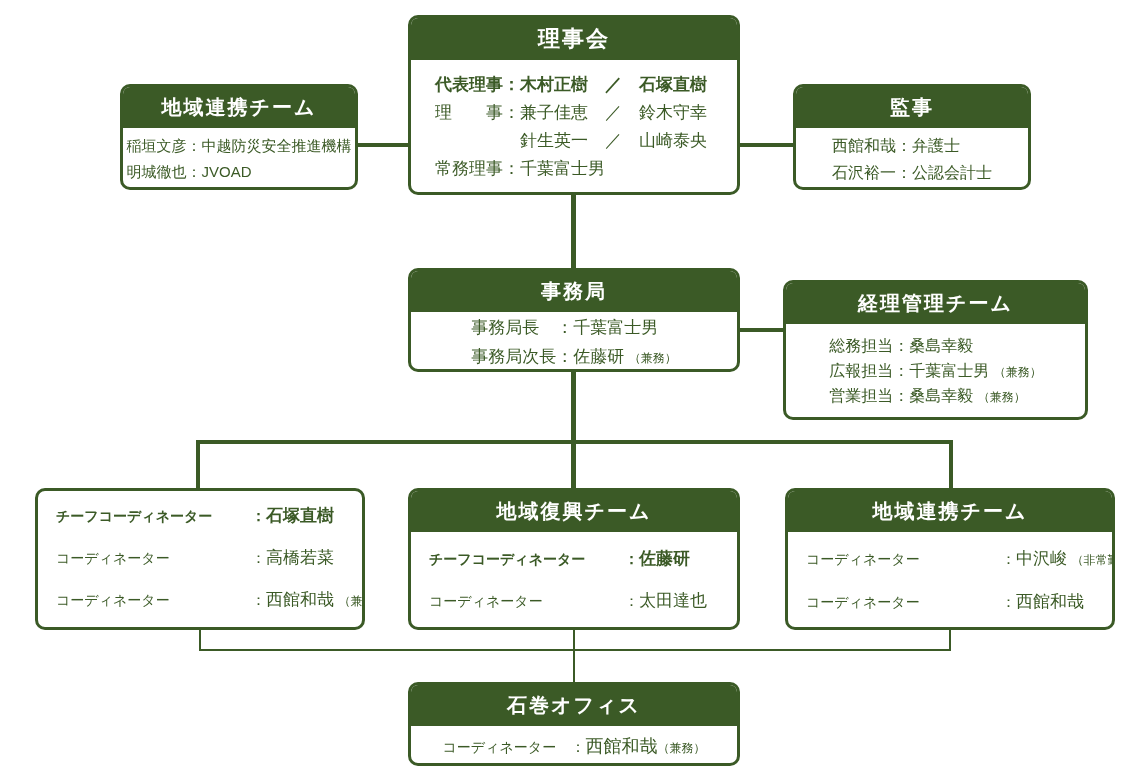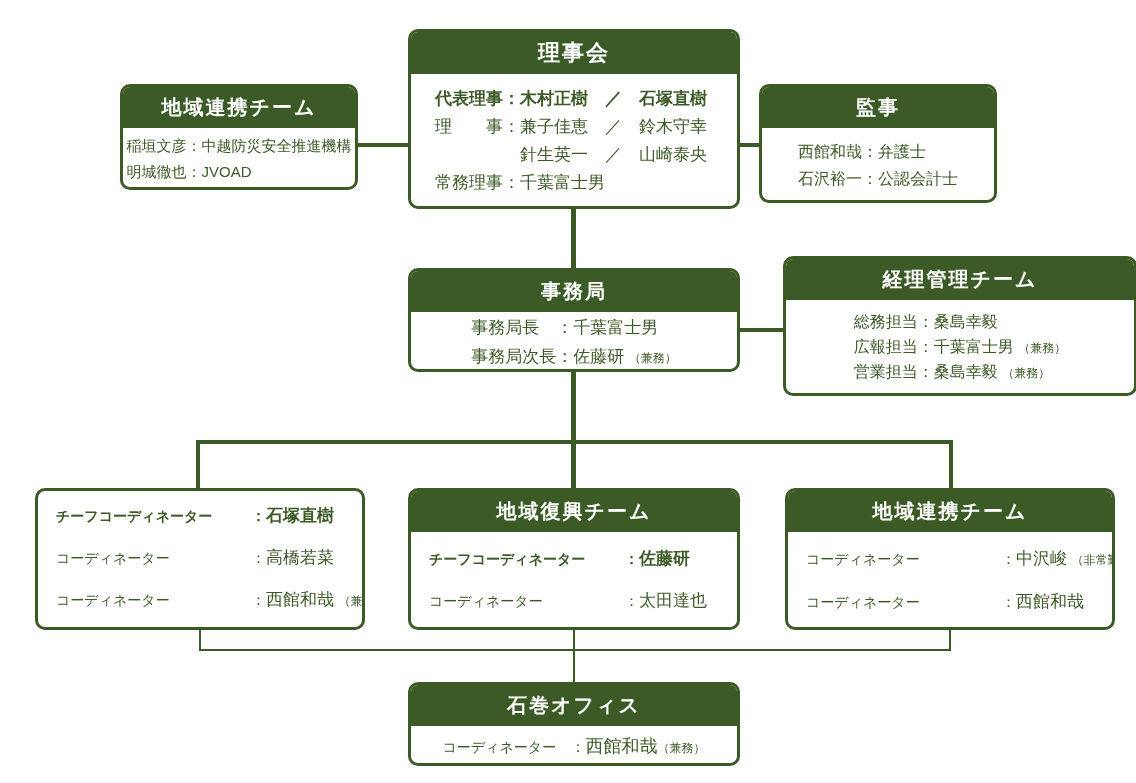--- a/index.html
+++ b/index.html
@@ -62,21 +62,21 @@
   <div class="cn" style="left:196px;top:442px;width:4px;height:46px"></div>
   <div class="cn" style="left:571px;top:442px;width:5px;height:46px"></div>
   <div class="cn" style="left:949px;top:442px;width:4px;height:46px"></div>
 
   <div class="cn" style="left:199px;top:630px;width:2px;height:21px"></div>
   <div class="cn" style="left:573px;top:630px;width:2px;height:21px"></div>
   <div class="cn" style="left:949px;top:630px;width:2px;height:21px"></div>
   <div class="cn" style="left:199px;top:649px;width:752px;height:2px"></div>
   <div class="cn" style="left:573px;top:649px;width:2px;height:33px"></div>
 
-  <div class="box" style="left:408px;top:29px;width:332px;height:180px">
+  <div class="box" style="left:408px;top:15px;width:332px;height:180px">
     <div class="hd hd-lg">理事会</div>
     <div class="bd bd-l bd-board">
       <div class="grp">
         <div class="ln bold">代表理事：木村正樹　／　石塚直樹</div>
         <div class="ln">理　　事：兼子佳恵　／　鈴木守幸</div>
         <div class="ln">　　　　　針生英一　／　山崎泰央</div>
         <div class="ln">常務理事：千葉富士男</div>
       </div>
     </div>
   </div>
@@ -84,41 +84,41 @@
   <div class="box" style="left:120px;top:84px;width:238px;height:106px">
     <div class="hd">地域連携チーム</div>
     <div class="bd bd-c bd-advisor">
       <div class="grp">
         <div class="ln">稲垣文彦：中越防災安全推進機構</div>
         <div class="ln">明城徹也：JVOAD</div>
       </div>
     </div>
   </div>
 
-  <div class="box" style="left:759px;top:84px;width:238px;height:119px">
+  <div class="box" style="left:793px;top:84px;width:238px;height:106px">
     <div class="hd">監事</div>
     <div class="bd bd-c bd-auditors">
       <div class="grp">
         <div class="ln">西館和哉：弁護士</div>
         <div class="ln">石沢裕一：公認会計士</div>
       </div>
     </div>
   </div>
 
   <div class="box" style="left:408px;top:268px;width:332px;height:104px">
     <div class="hd">事務局</div>
     <div class="bd bd-c bd-secretariat">
       <div class="grp">
         <div class="ln"><span>事務局長　：千葉富士男</span><span class="note"></span></div>
         <div class="ln"><span>事務局次長：佐藤研</span> <span class="note">（兼務）</span></div>
       </div>
     </div>
   </div>
 
-  <div class="box" style="left:783px;top:256px;width:354px;height:140px">
+  <div class="box" style="left:783px;top:280px;width:305px;height:140px">
     <div class="hd">経理管理チーム</div>
     <div class="bd bd-c bd-accounting">
       <div class="grp">
         <div class="ln"><span>総務担当：桑島幸毅</span><span class="note"></span></div>
         <div class="ln"><span>広報担当：千葉富士男</span> <span class="note">（兼務）</span></div>
         <div class="ln"><span>営業担当：桑島幸毅</span> <span class="note">（兼務）</span></div>
       </div>
     </div>
   </div>
 

